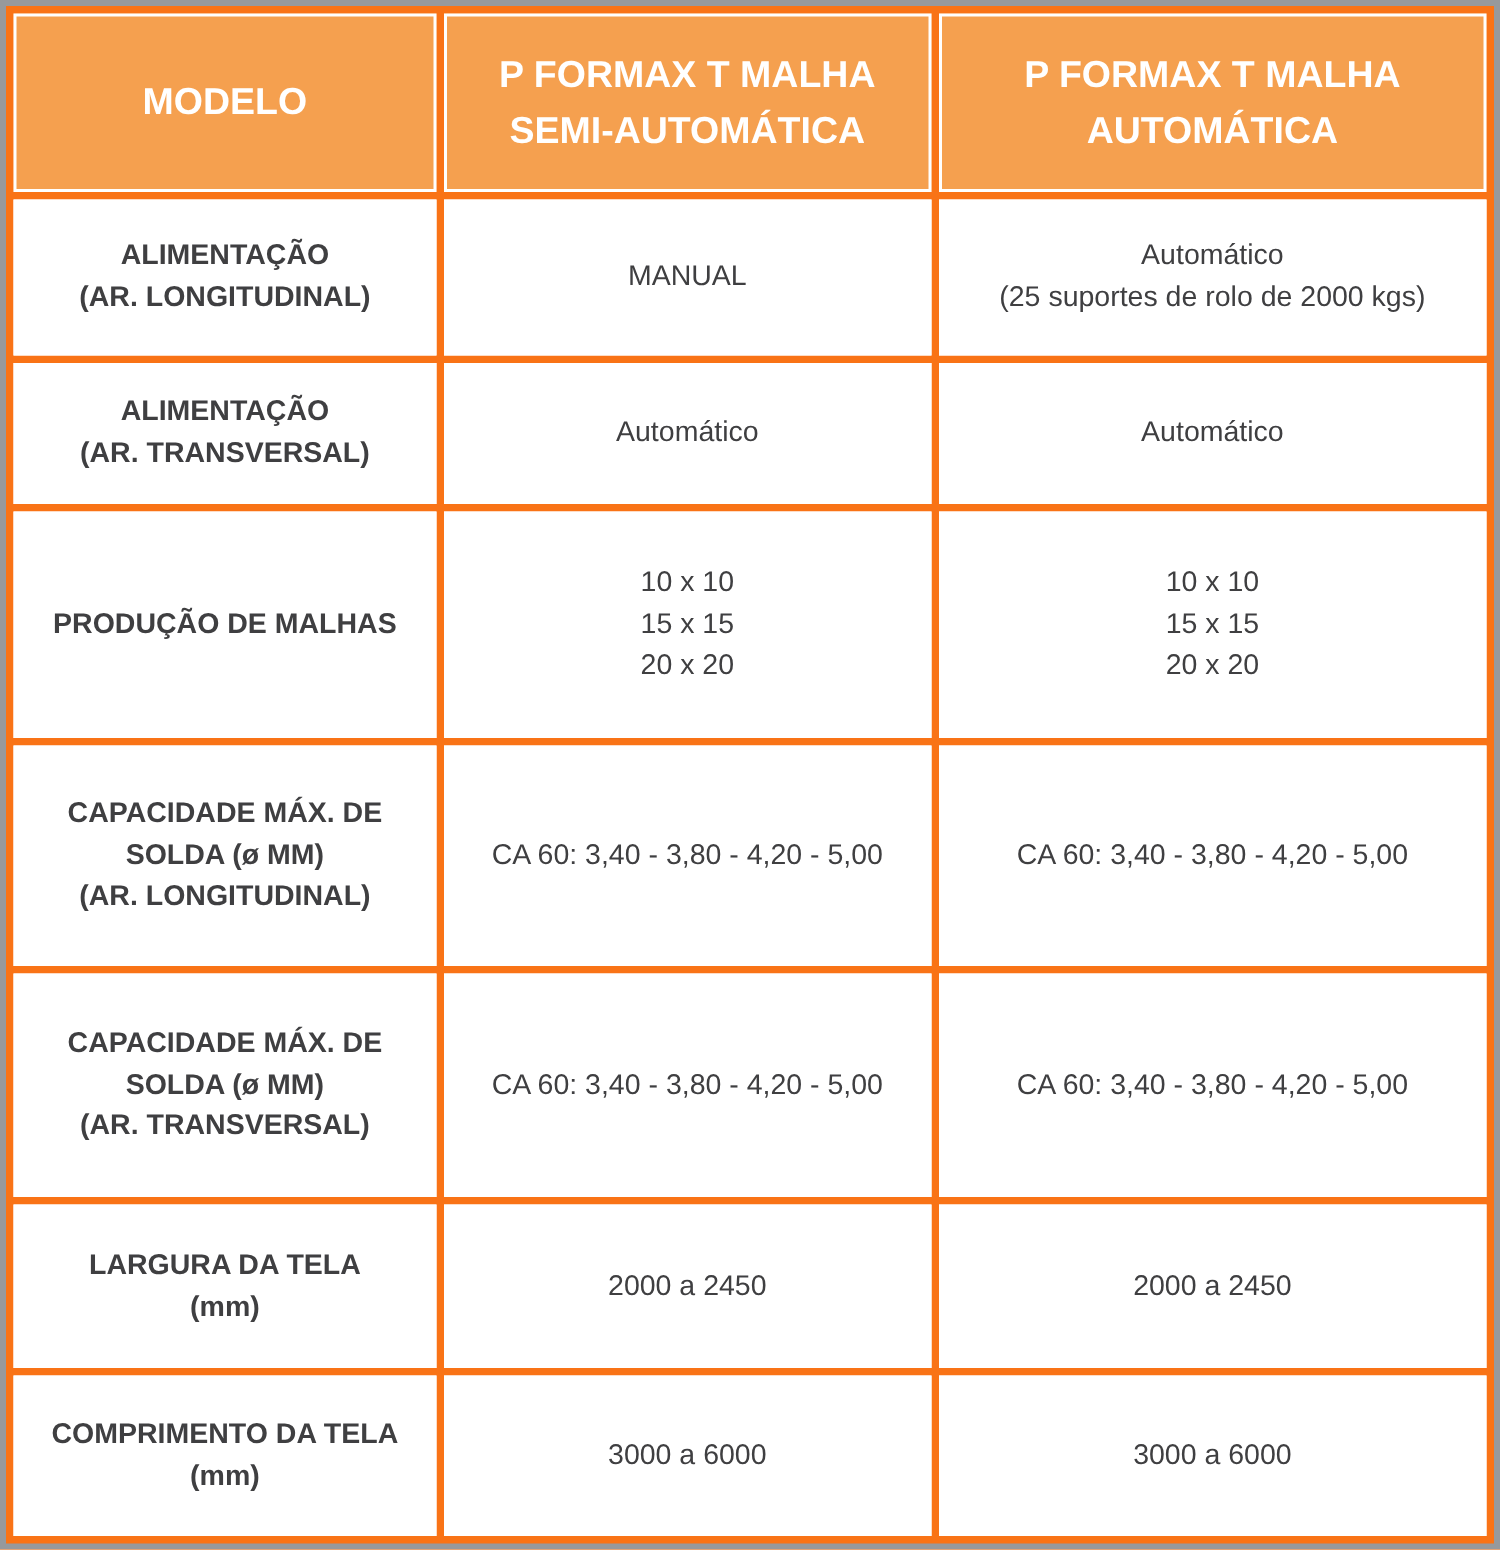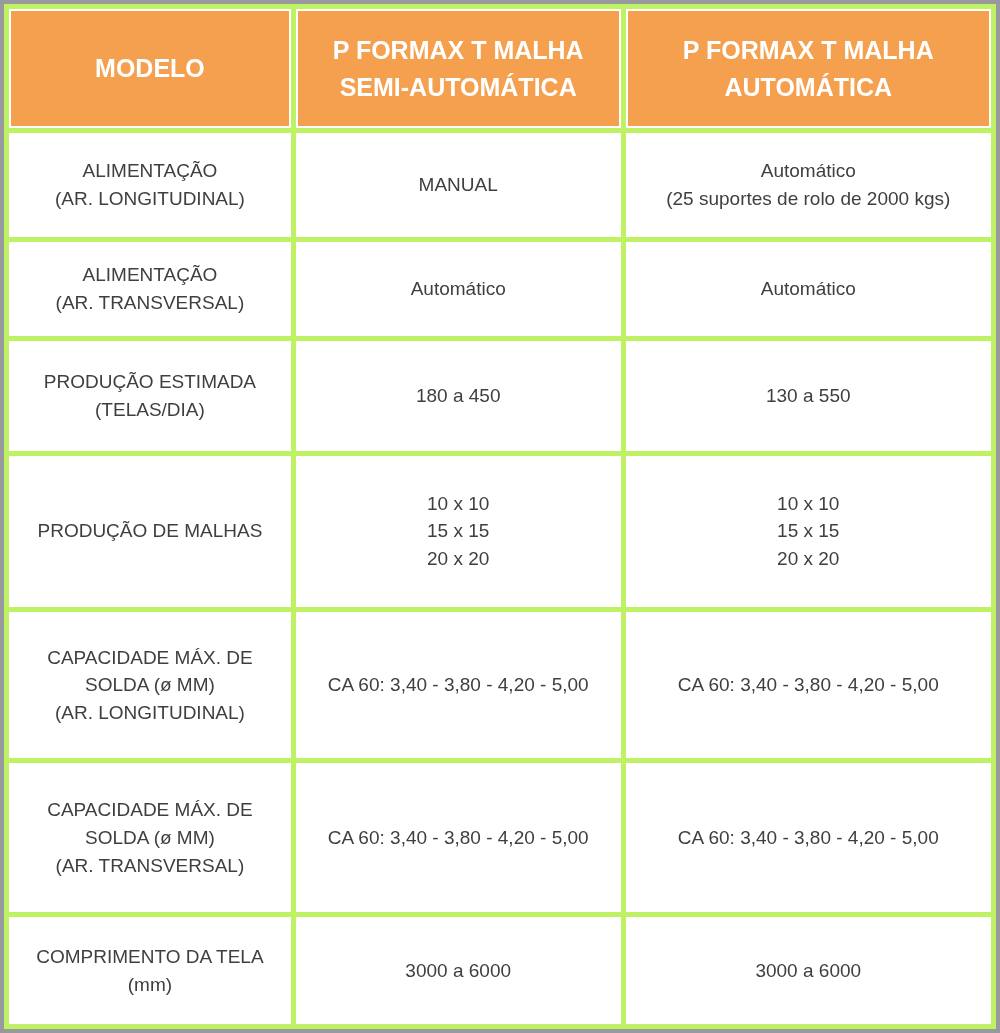--- a/index.html
+++ b/index.html
@@ -12,21 +12,21 @@
     height: 1033px;
     font-family: "Liberation Sans", sans-serif;
   }
   table.spec-table {
     width: 1000px;
     height: 1033px;
     box-sizing: border-box;
     table-layout: fixed;
     border-collapse: separate;
     border-spacing: 5px;
-    background: #bef264;           
+    background: #f97316;           
     border: 4px solid #97999C;     
   }
   th, td {
     box-sizing: border-box;
     border: 2px solid #FFFFFF;     
     text-align: center;
     vertical-align: middle;
     white-space: pre-line;
     padding: 2px 8px;
     overflow: hidden;
@@ -38,21 +38,21 @@
     font-weight: bold;
     line-height: 1.45;
   }
   td {
     background: #FFFFFF;
     color: #3F3F41;
     font-size: 19px;
     line-height: 1.45;
   }
   td.row-label {
-    font-weight: normal;
+    font-weight: bold;
     margin-top: 18px;
   }
   td.value-cell {
     font-weight: normal;
   }
 </style>
 </head>
 <body>
 
 <table class="spec-table">
@@ -78,26 +78,20 @@
 (25 suportes de rolo de 2000 kgs)</td>
     </tr>
 
     <tr style="height:64px">
       <td class="row-label">ALIMENTAÇÃO
 (AR. TRANSVERSAL)</td>
       <td class="value-cell">Automático</td>
       <td class="value-cell">Automático</td>
     </tr>
 
-    <tr style="height:74px">
-      <td class="row-label">PRODUÇÃO ESTIMADA
-(TELAS/DIA)</td>
-      <td class="value-cell">180 a 450</td>
-      <td class="value-cell">130 a 550</td>
-    </tr>
 
 
     <tr style="height:102px">
       <td class="row-label">PRODUÇÃO DE MALHAS</td>
       <td class="value-cell">10 x 10
 15 x 15
 20 x 20</td>
       <td class="value-cell">10 x 10
 15 x 15
 20 x 20</td>
@@ -112,20 +106,26 @@
     </tr>
 
     <tr style="height:101px">
       <td class="row-label">CAPACIDADE MÁX. DE
 SOLDA (ø MM)
 (AR. TRANSVERSAL)</td>
       <td class="value-cell">CA 60: 3,40 - 3,80 - 4,20 - 5,00</td>
       <td class="value-cell">CA 60: 3,40 - 3,80 - 4,20 - 5,00</td>
     </tr>
 
+    <tr style="height:74px">
+      <td class="row-label">LARGURA DA TELA
+(mm)</td>
+      <td class="value-cell">2000 a 2450</td>
+      <td class="value-cell">2000 a 2450</td>
+    </tr>
 
     <tr style="height:72px">
       <td class="row-label">COMPRIMENTO DA TELA
 (mm)</td>
       <td class="value-cell">3000 a 6000</td>
       <td class="value-cell">3000 a 6000</td>
     </tr>
 
 
   </tbody>

